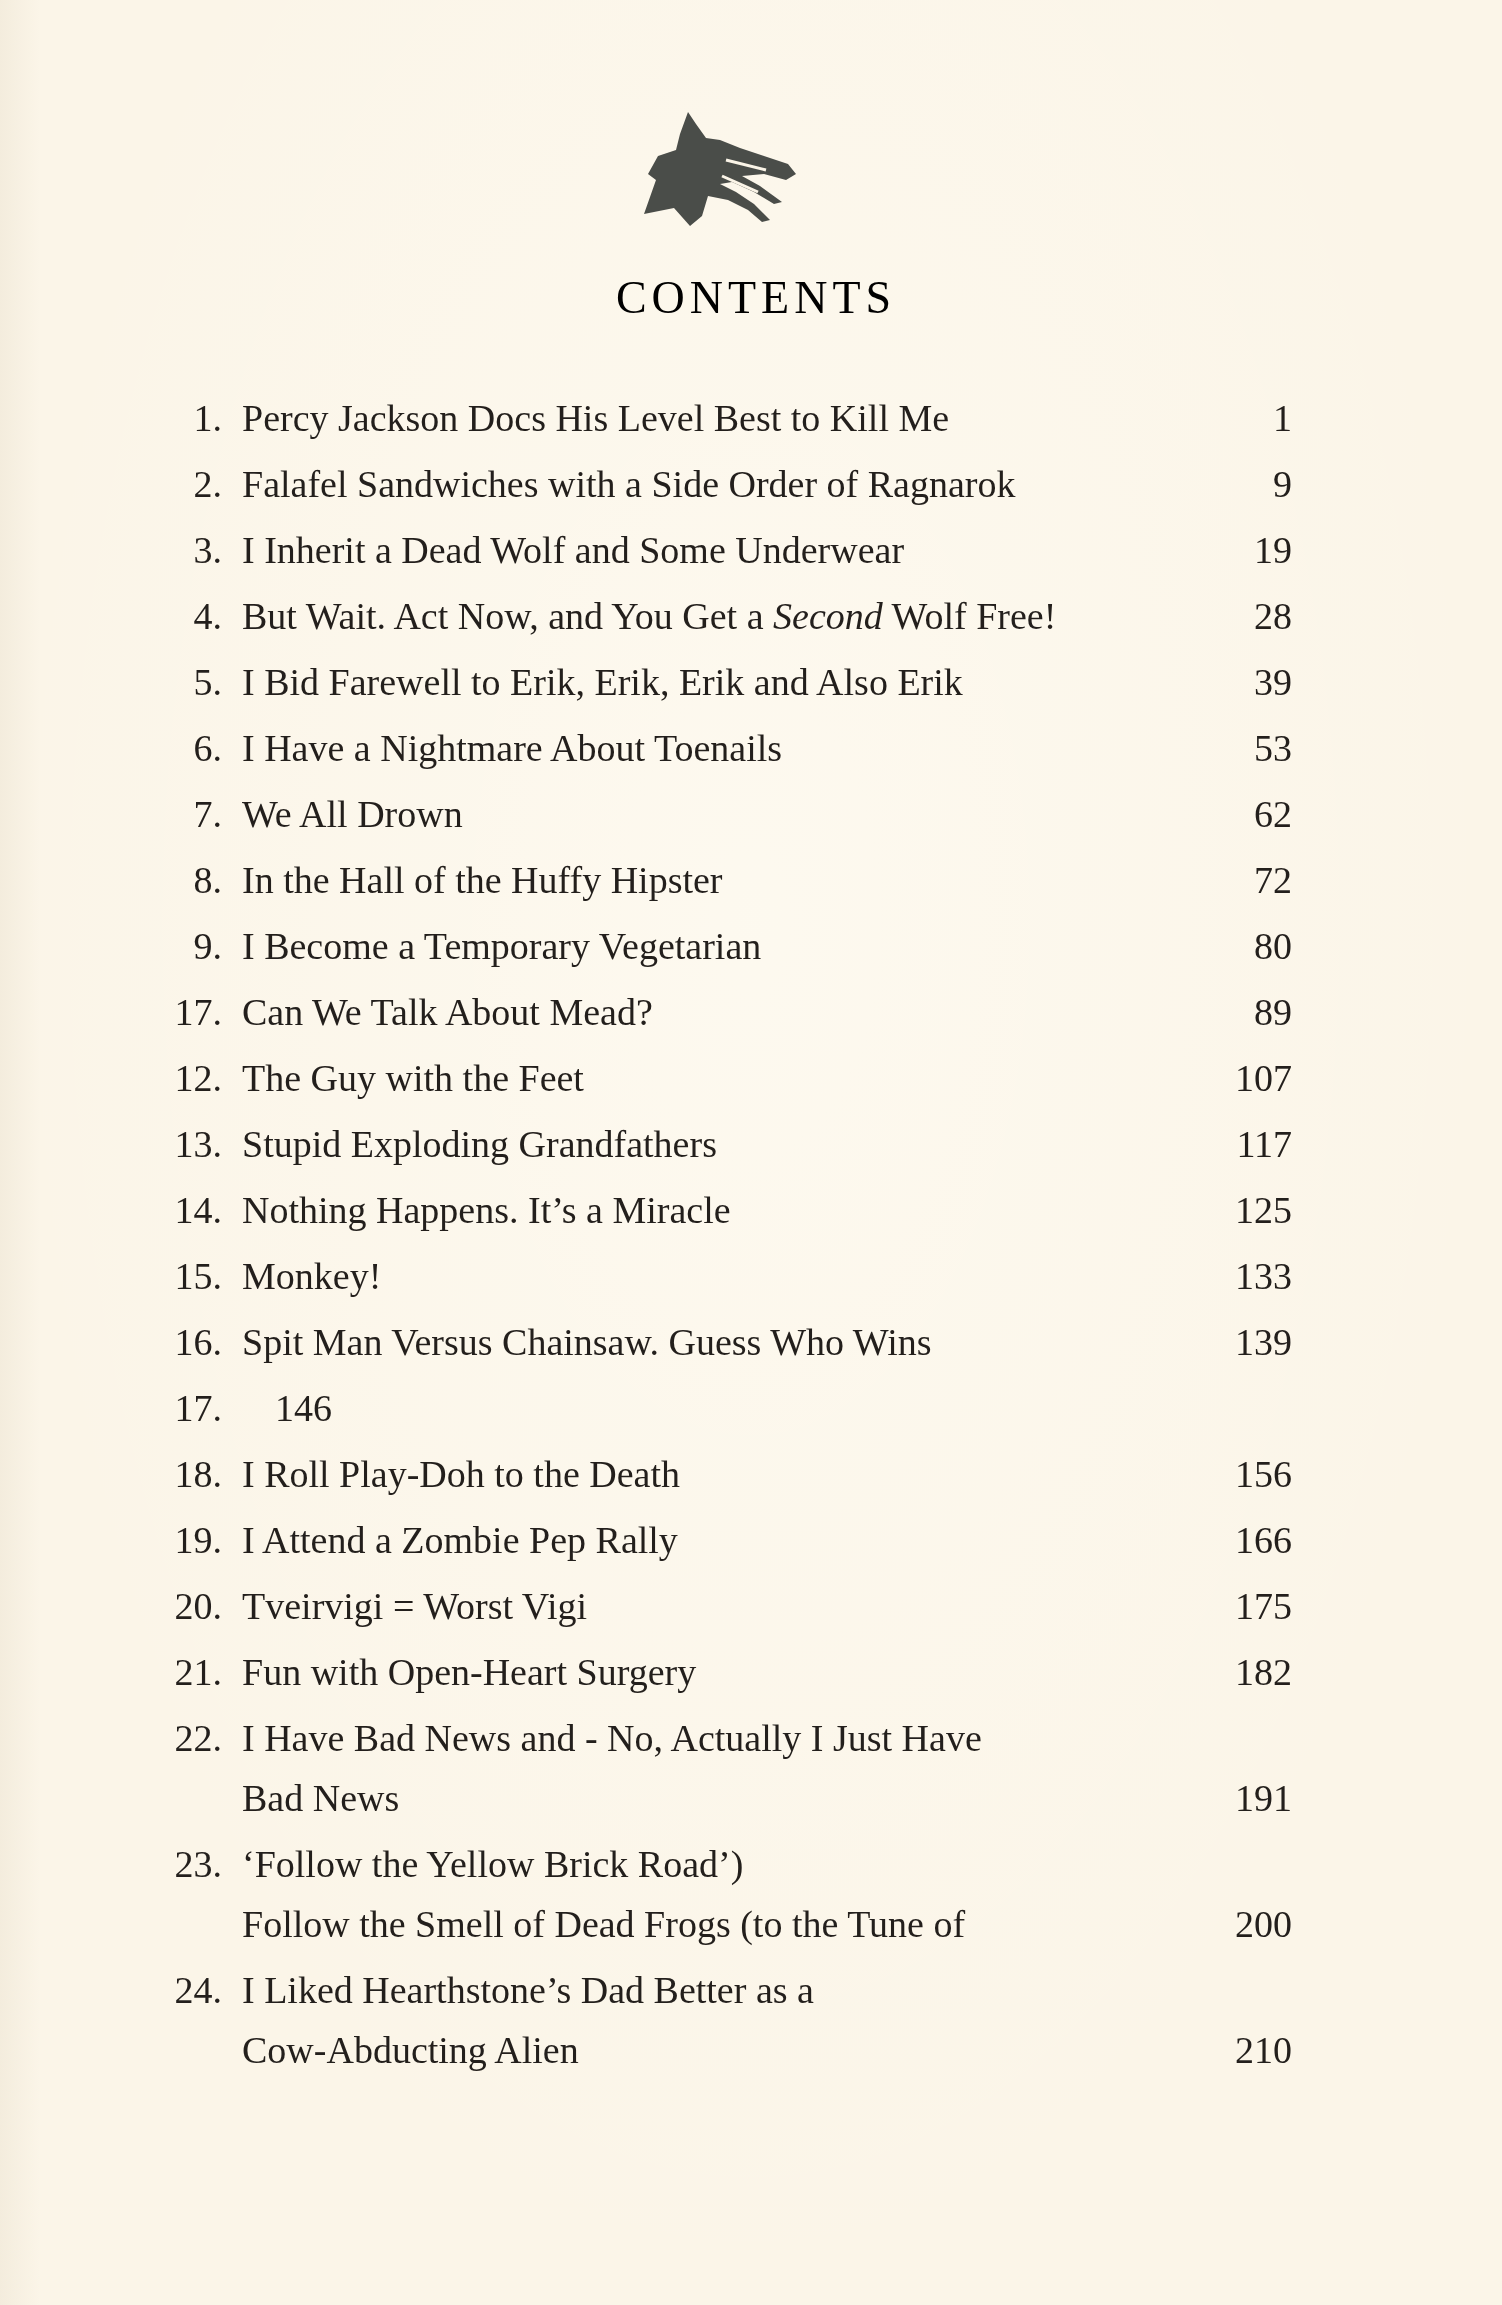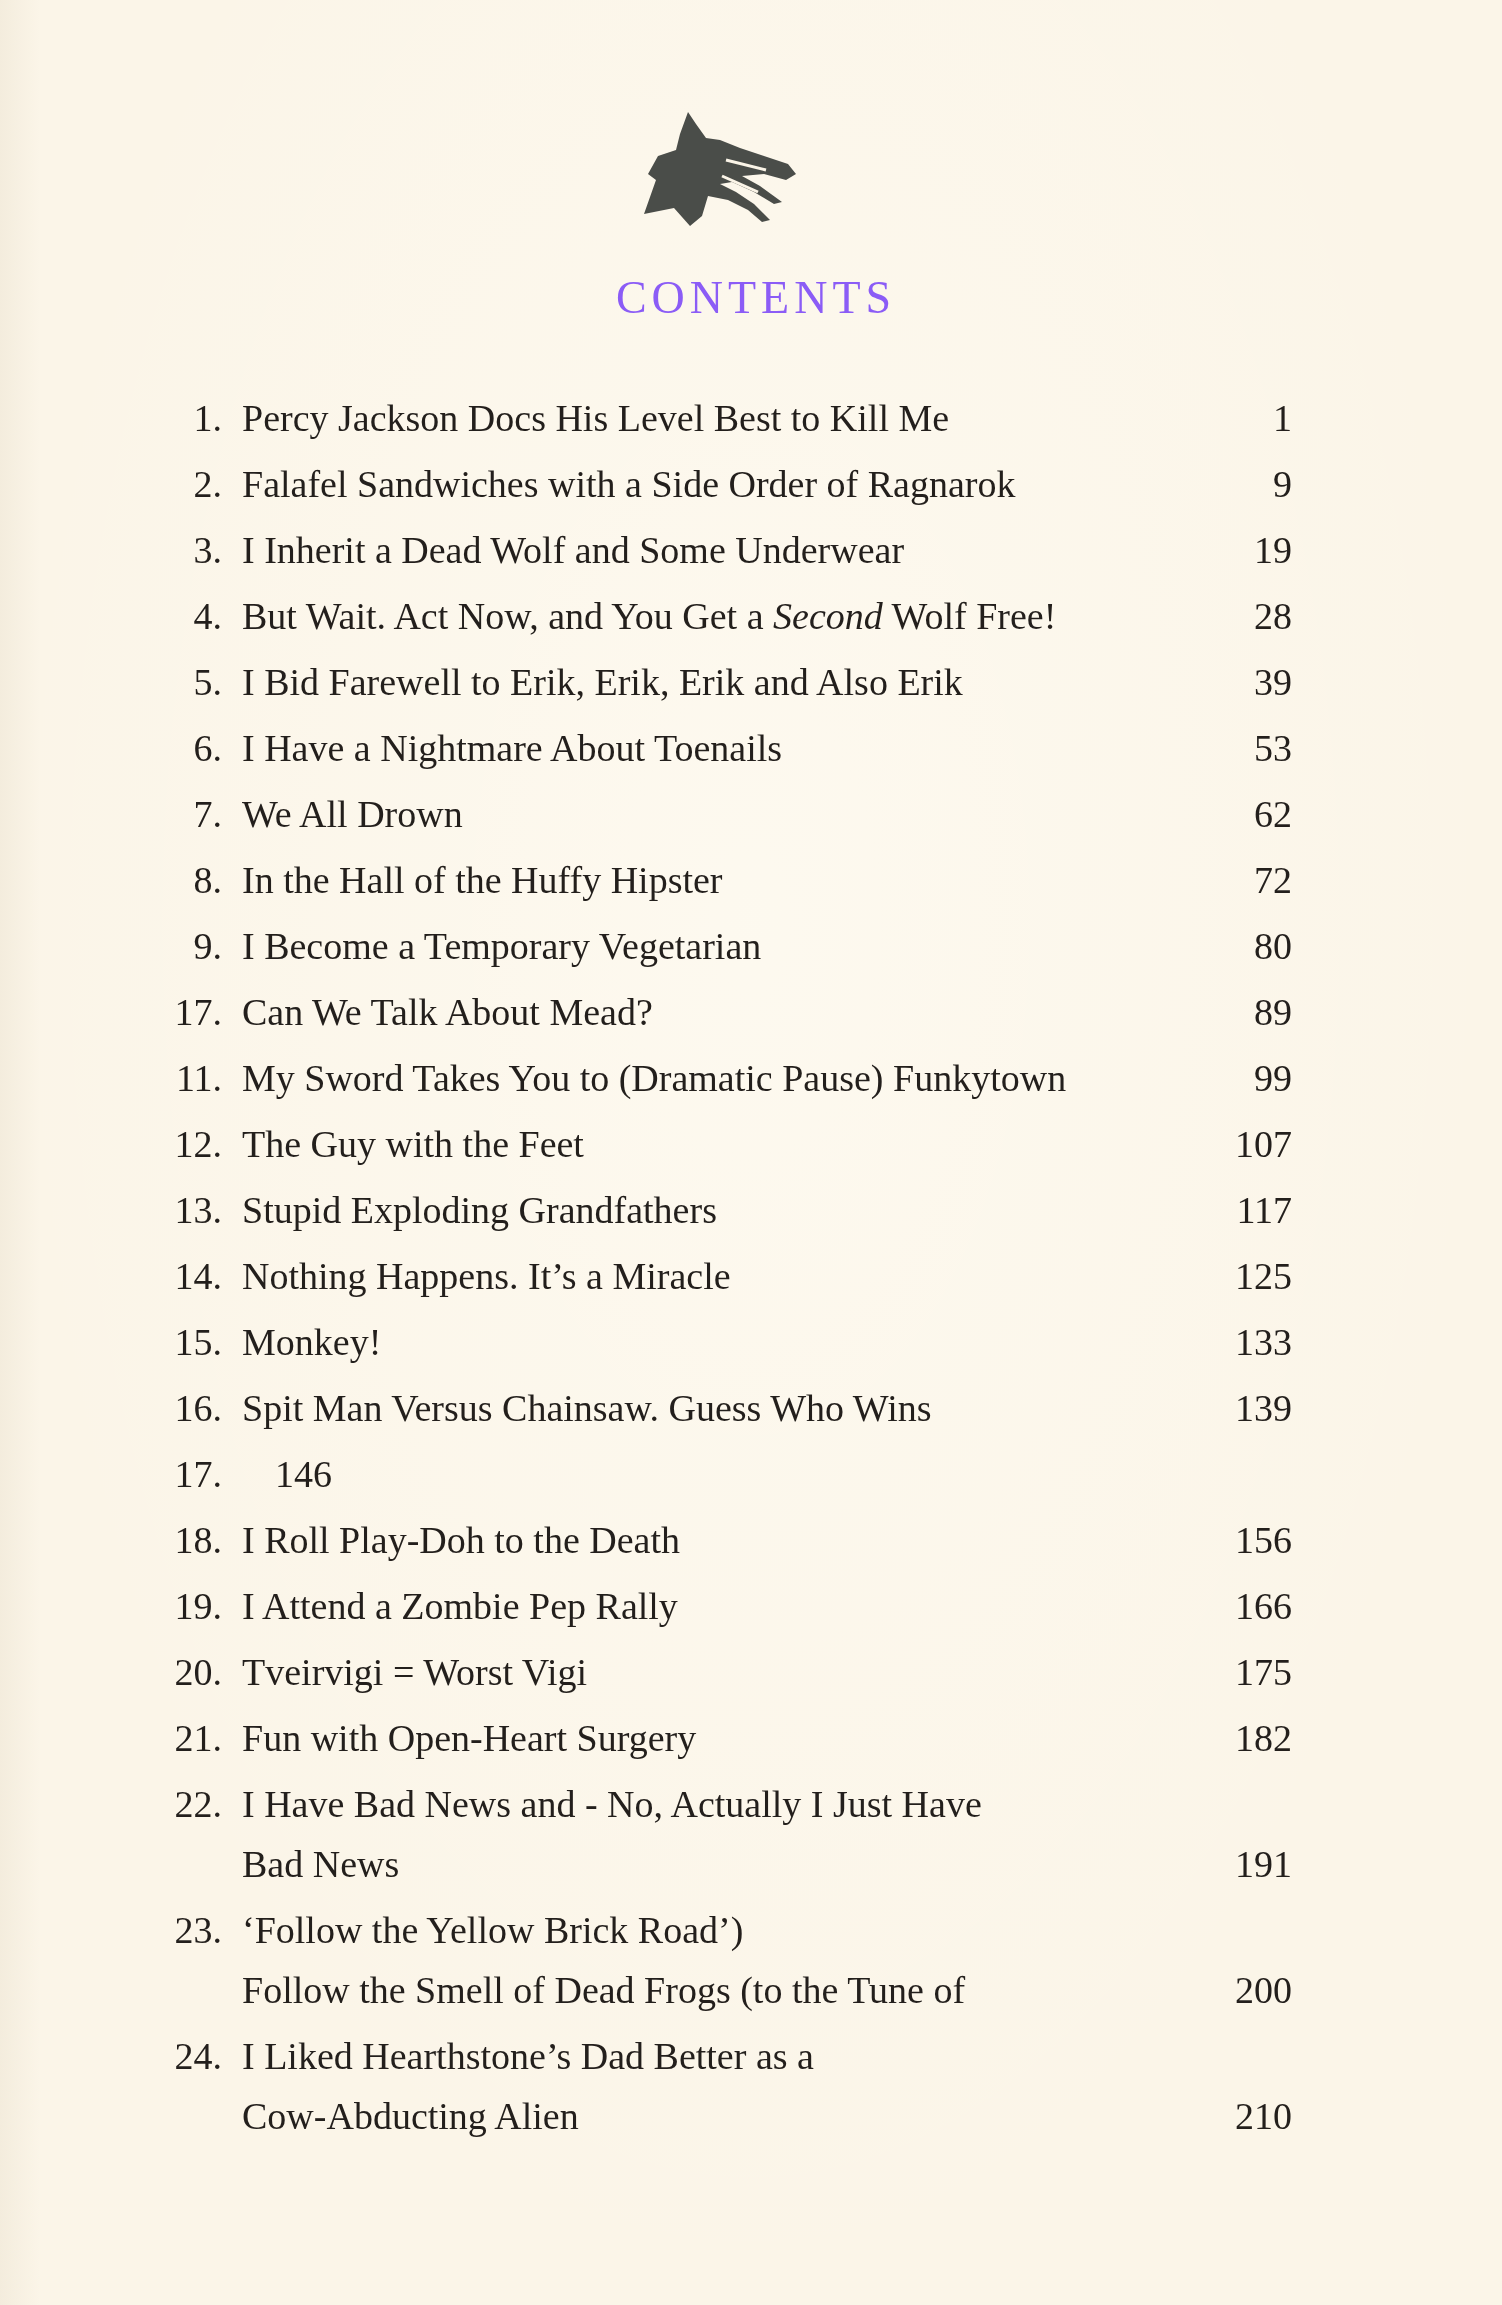--- a/index.html
+++ b/index.html
@@ -25,21 +25,21 @@
     width: 175px; height: 130px;
   }
   .title {
     position: absolute;
     left: 0; right: 0;
     top: 240px;
     text-align: center;
     font-size: 46px;
     letter-spacing: 5px;
     font-weight: normal;
-    color: #8b5cf6;
+    color: #000000;
     padding-left: 10px;
   }
   .toc {
     position: absolute;
     left: 140px;
     top: 388px;
     width: 1152px;
   }
   .entry {
     position: relative;
@@ -153,27 +153,20 @@
       <span class="page">80</span>
     </div>
     <div class="entry">
       <span class="num">17.</span>
       <span class="text">
         <span class="line">Can We Talk About Mead?</span>
       </span>
       <span class="page">89</span>
     </div>
     <div class="entry">
-      <span class="num">11.</span>
-      <span class="text">
-        <span class="line">My Sword Takes You to (Dramatic Pause) Funkytown</span>
-      </span>
-      <span class="page">99</span>
-    </div>
-    <div class="entry">
       <span class="num">12.</span>
       <span class="text">
         <span class="line">The Guy with the Feet</span>
       </span>
       <span class="page">107</span>
     </div>
     <div class="entry">
       <span class="num">13.</span>
       <span class="text">
         <span class="line">Stupid Exploding Grandfathers</span>

